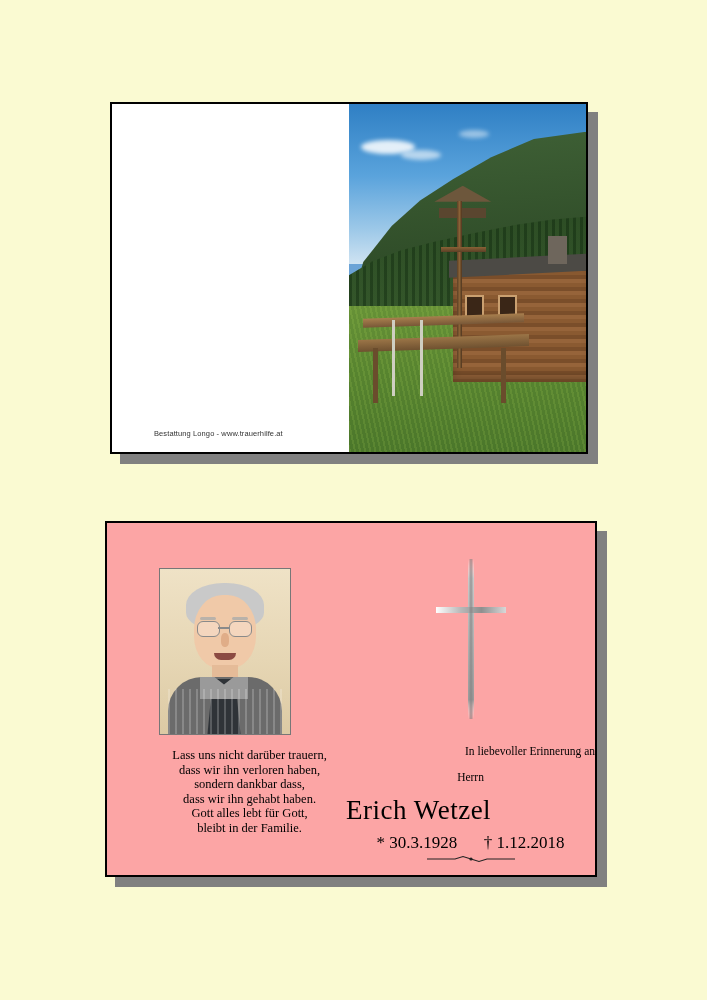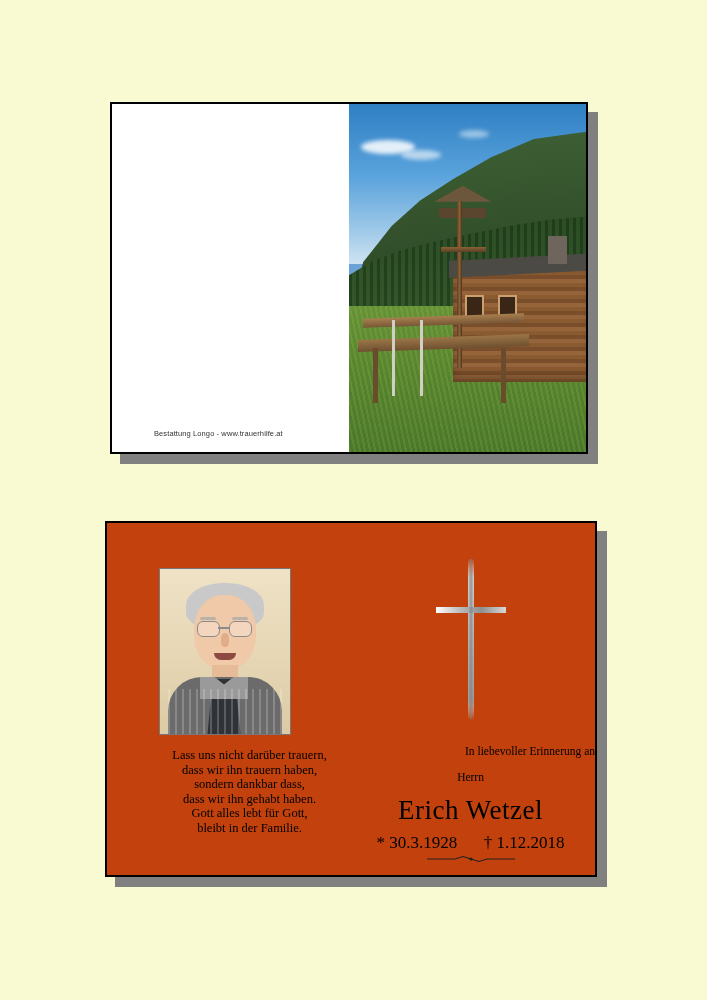--- a/index.html
+++ b/index.html
@@ -19,21 +19,21 @@
     height: 1000px;
   }
 
   
   .card-shadow {
     position: absolute;
     background: #808080;
   }
   .card {
     position: absolute;
-    background: #c2410c;
+    background: #fca5a5;
     border: 2px solid #000000;
     box-sizing: border-box;
     overflow: hidden;
   }
 
   
   #top-shadow {
     left: 120px;
     top: 112px;
     width: 478px;
@@ -394,21 +394,20 @@
     left: 0; right: 0;
     top: 248px;
     text-align: center;
     font-size: 11.5px;
     color: #000;
   }
   .deceased-name {
     position: absolute;
     left: 0; right: 0;
     top: 272px;
-    text-align: center;
     font-size: 27px;
     letter-spacing: 0.5px;
     color: #000;
   }
   .dates {
     position: absolute;
     left: 0; right: 0;
     top: 310px;
     text-align: center;
     font-size: 17px;
@@ -495,21 +494,21 @@
           <div class="p-mouth"></div>
           <div class="p-neck"></div>
           <div class="p-body"></div>
           <div class="p-shirt"></div>
           <div class="p-collar"></div>
           <div class="p-stripes"></div>
         </div>
 
         <div class="verse">
           <div>Lass uns nicht darüber trauern,</div>
-          <div>dass wir ihn trauern haben,</div>
+          <div>dass wir ihn verloren haben,</div>
           <div>sondern dankbar dass,</div>
           <div>dass wir ihn gehabt haben.</div>
           <div>Gott alles lebt für Gott,</div>
           <div>bleibt in der Familie.</div>
         </div>
       </div>
 
       <div class="bottom-right">
 
         <svg class="cross-graphic" viewBox="0 0 86 160">

